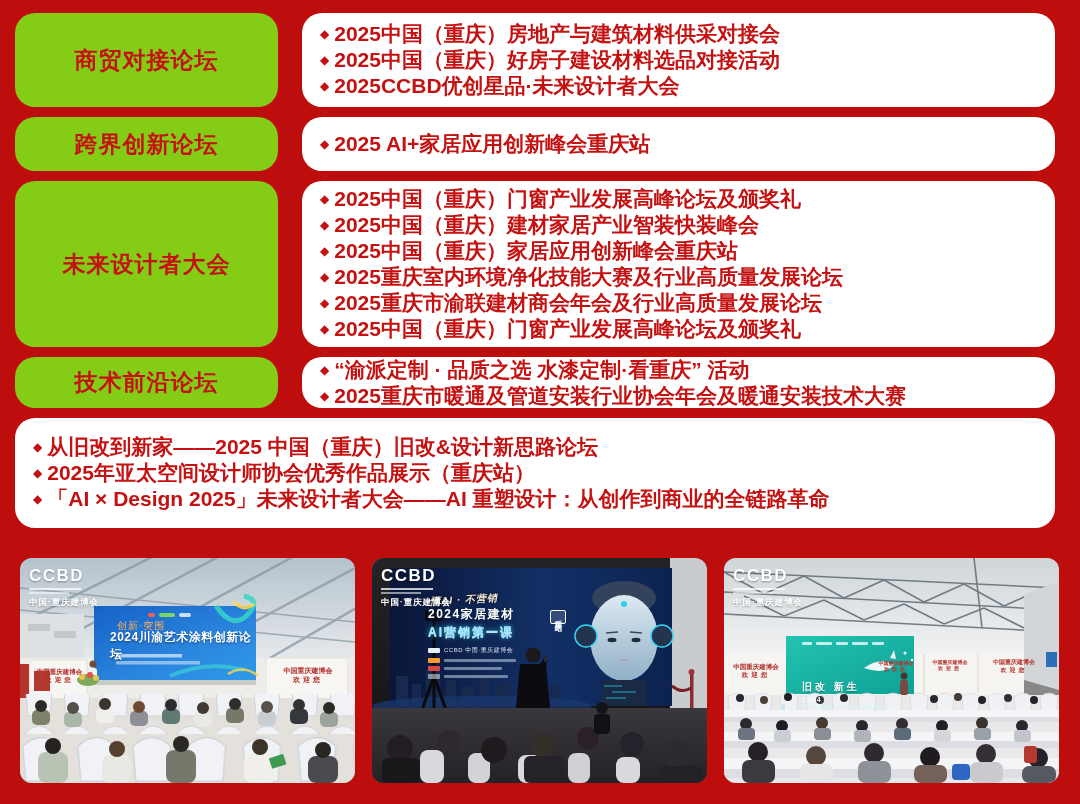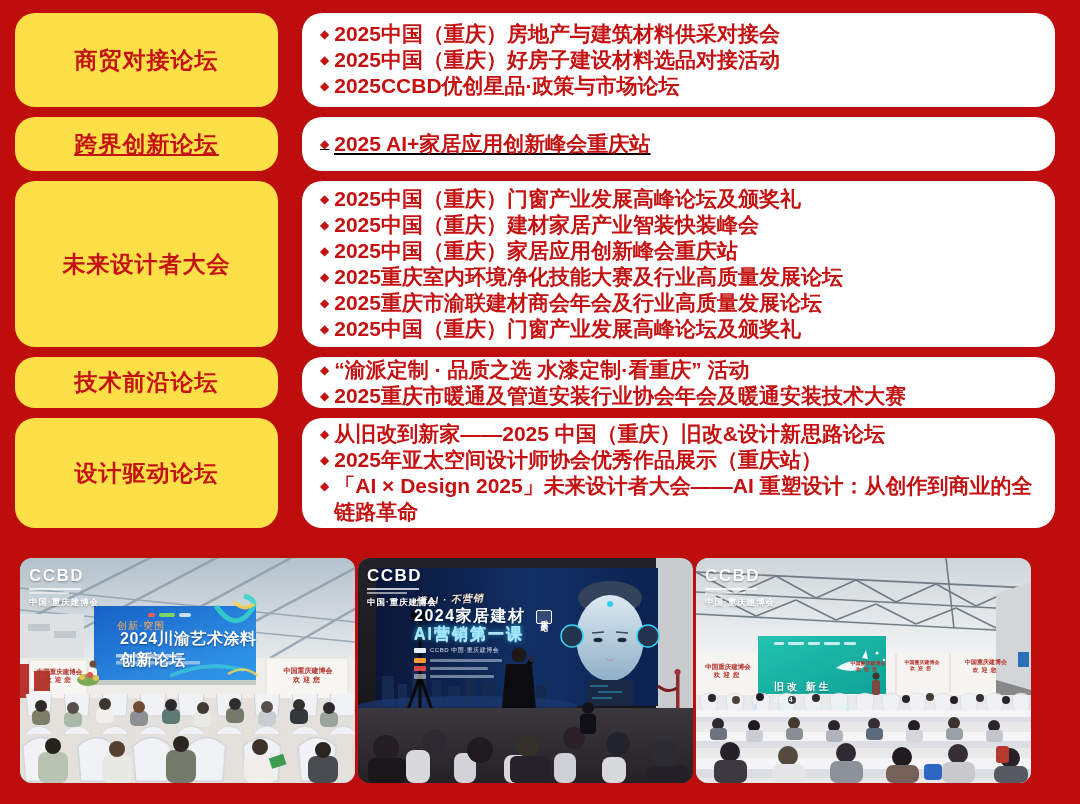--- a/index.html
+++ b/index.html
@@ -10,69 +10,69 @@
     position:relative;
     overflow:hidden;
   }
   .page { position:absolute; inset:0; }
 
   
   .forums { position:absolute; left:15px; top:13px; width:1040px; }
   .frow { display:flex; gap:24px; margin-bottom:10px; }
   .label-box {
     width:263px; flex:0 0 263px;
-    background:#fde047; border-radius:20px;
+    background:#84cc16; border-radius:20px;
     display:flex; align-items:center; justify-content:center;
     color:#c41212; font-size:23px; font-weight:700; letter-spacing:1px;
   }
   .items-box {
     flex:1;
     background:#ffffff; border-radius:20px;
     padding:8px 18px;
     display:flex; flex-direction:column; justify-content:center;
   }
-  .h1 { height:94px; } .h2 { height:54px;text-decoration:underline; } .h3 { height:166px; }
+  .h1 { height:94px; } .h2 { height:54px; } .h3 { height:166px; }
   .h4 { height:51px; } .h5 { height:110px; }
   .fitem { display:flex; align-items:flex-start; color:#c41212; }
   .bullet { font-size:12px; line-height:26px; margin-right:5px; flex:0 0 auto; }
   .item-text { font-size:21px; font-weight:600; line-height:26px; flex:1; }
 
   
-  .photos { position:absolute; left:20px; top:558px; display:flex; gap:3px;justify-content:center; }
+  .photos { position:absolute; left:20px; top:558px; display:flex; gap:17px;justify-content:center; }
   .photo {
     width:335px; height:225px; border-radius:12px; overflow:hidden;
     position:relative; background:#888;
   }
   .photo svg.scene { position:absolute; inset:0; width:100%; height:100%; display:block; }
 
   .wm { position:absolute; left:9px; top:8px; z-index:5; }
   .wm-logo { color:#fff; font-size:17px; font-weight:700; letter-spacing:1.5px;
              text-shadow:0 1px 2px rgba(0,0,0,.35); }
   .wm-bar { width:52px; height:2px; background:rgba(255,255,255,.75); margin:2px 0 2px 0; }
   .wm-bar2 { width:40px; height:2px; background:rgba(255,255,255,.55); margin:0 0 3px 0; }
   .wm-sub { color:#fff; font-size:8.5px; letter-spacing:1px; font-weight:700;
             text-shadow:0 1px 2px rgba(0,0,0,.35); }
 
   .ov { position:absolute; z-index:4; }
 
   
   .p1-eyebrow { left:97px; top:61px; color:#ffab5a; font-size:10px; font-weight:400; letter-spacing:1px; }
-  .p1-title { left:100px; top:71px; width:148px; color:#fff; font-size:16px; font-weight:700;
+  .p1-title { left:90px; top:71px; width:148px; color:#fff; font-size:12px; font-weight:700;
               letter-spacing:.5px; text-shadow:0 1px 2px rgba(2,20,60,.55); }
   .banner-text { color:#b5332d; font-weight:700; text-align:center; line-height:1.25; }
   .p1-banner-l { left:13px; top:110px; width:53px; font-size:6.5px; }
   .p1-banner-r { left:250px; top:109px; width:76px; font-size:7px; }
   .banner-text .bt2 { letter-spacing:3px; }
 
   
   .p2-script { left:58px; top:35px; color:#efe4d6; font-size:10px; font-weight:700; font-style:italic;
                transform:rotate(-3deg); text-shadow:0 0 3px rgba(0,0,0,.8); letter-spacing:1px; }
-  .p2-t1 { left:56px; top:48px; color:#fff; font-size:16px; font-weight:700; letter-spacing:1.5px;
+  .p2-t1 { left:56px; top:48px; color:#fff; font-size:12px; font-weight:700; letter-spacing:1.5px;
            text-shadow:0 1px 3px #041f40; }
-  .p2-t2 { left:56px; top:66px; color:#ade4ff; font-size:16px; font-weight:700; letter-spacing:2px;
+  .p2-t2 { left:56px; top:66px; color:#ade4ff; font-size:12px; font-weight:700; letter-spacing:2px;
            text-shadow:0 0 5px #2bd4f0, 0 1px 0 rgba(255,255,255,.85); }
   .p2-badge { left:178px; top:52px; border:1px solid #fff; background:rgba(255,255,255,.14);
               color:#fff; font-size:7.5px; font-weight:700; padding:3px 2px; letter-spacing:2px;
               writing-mode:vertical-rl; border-radius:2px; }
   .p2-info { left:56px; top:88px; }
   .p2-info-row { display:flex; align-items:center; gap:4px; margin-bottom:3px; }
   .chip { width:12px; height:5px; border-radius:1px; }
   .chip-a { background:#e8eef4; } .chip-b { background:#ff9b2d; }
   .chip-c { background:#e04444; } .chip-d { background:rgba(255,255,255,.5); }
   .p2-partner { color:#d7e2ec; font-size:6px; letter-spacing:.5px; }
@@ -105,21 +105,21 @@
         <div class="fitem">
           <span class="bullet">◆</span>
           <span class="item-text">2025中国（重庆）房地产与建筑材料供采对接会</span>
         </div>
         <div class="fitem">
           <span class="bullet">◆</span>
           <span class="item-text">2025中国（重庆）好房子建设材料选品对接活动</span>
         </div>
         <div class="fitem">
           <span class="bullet">◆</span>
-          <span class="item-text">2025CCBD优创星品·政策与市场论坛</span>
+          <span class="item-text">2025CCBD优创星品·未来设计者大会</span>
         </div>
       </div>
     </div>
 
     <div class="frow h2">
       <div class="label-box h2">
         <span>跨界创新论坛</span>
       </div>
       <div class="items-box h2">
         <div class="fitem">
@@ -171,23 +171,20 @@
           <span class="item-text">“渝派定制 · 品质之选 水漆定制·看重庆” 活动</span>
         </div>
         <div class="fitem">
           <span class="bullet">◆</span>
           <span class="item-text">2025重庆市暖通及管道安装行业协会年会及暖通安装技术大赛</span>
         </div>
       </div>
     </div>
 
     <div class="frow h5">
-      <div class="label-box h5">
-        <span>设计驱动论坛</span>
-      </div>
       <div class="items-box h5">
         <div class="fitem">
           <span class="bullet">◆</span>
           <span class="item-text">从旧改到新家——2025 中国（重庆）旧改&amp;设计新思路论坛</span>
         </div>
         <div class="fitem">
           <span class="bullet">◆</span>
           <span class="item-text">2025年亚太空间设计师协会优秀作品展示（重庆站）</span>
         </div>
         <div class="fitem">

